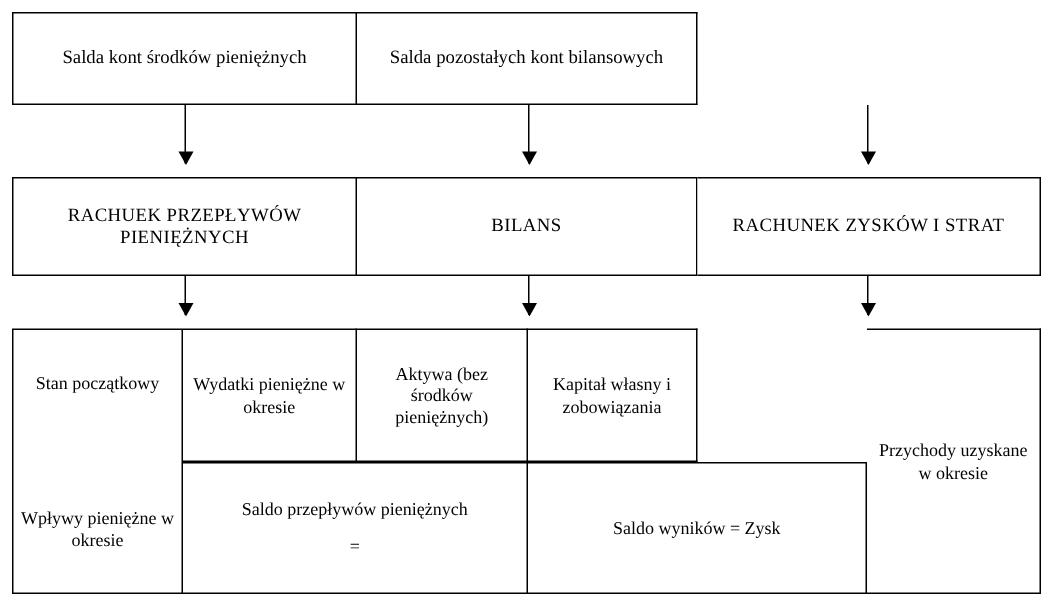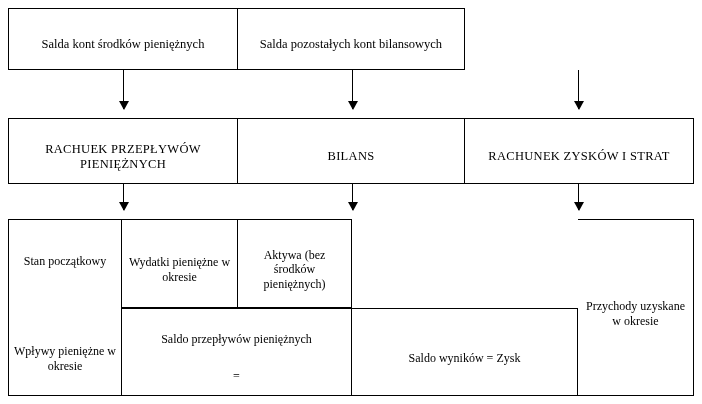--- a/index.html
+++ b/index.html
@@ -25,21 +25,20 @@
     display: flex;
     align-items: center;
     justify-content: center;
     text-align: center;
     line-height: 1.22;
     background: #ffffff;
   }
   .box span {
     display: block;
     padding: 0 4px;
-    margin-top: 12px;
   }
   
   .row1 { top: 8px; height: 62px; font-size: 12.5px; }
   .r1c1 { left: 8px;   width: 230px; }
   .r1c2 { left: 238px; width: 227px; border-left: none; }
   .r1c3 { left: 465px; width: 229px; border-left: none; }
 
   
   .row2 { top: 118px; height: 66px; font-size: 12.5px; }
   .r2c1 { left: 8px;   width: 230px; }
@@ -140,20 +139,23 @@
     <span>Stan początkowy</span>
     <span>Wpływy pieniężne w okresie</span>
   </div>
 
   <div class="box trow-a c2 tbl nb-left">
     <span>Wydatki pieniężne w okresie</span>
   </div>
   <div class="box trow-a c3 tbl nb-left">
     <span>Aktywa (bez środków pieniężnych)</span>
   </div>
+  <div class="box trow-a c4 tbl nb-left">
+    <span>Kapitał własny i zobowiązania</span>
+  </div>
 
   <div class="box trow-b c23 tbl eq nb-left">
     <span class="term">Saldo przepływów pieniężnych</span>
     <span class="op">=</span>
   </div>
   <div class="box trow-b c45 tbl nb-left">
     <span>Saldo wyników = Zysk</span>
   </div>
 
   <div class="box tall c6 tbl nb-left">

